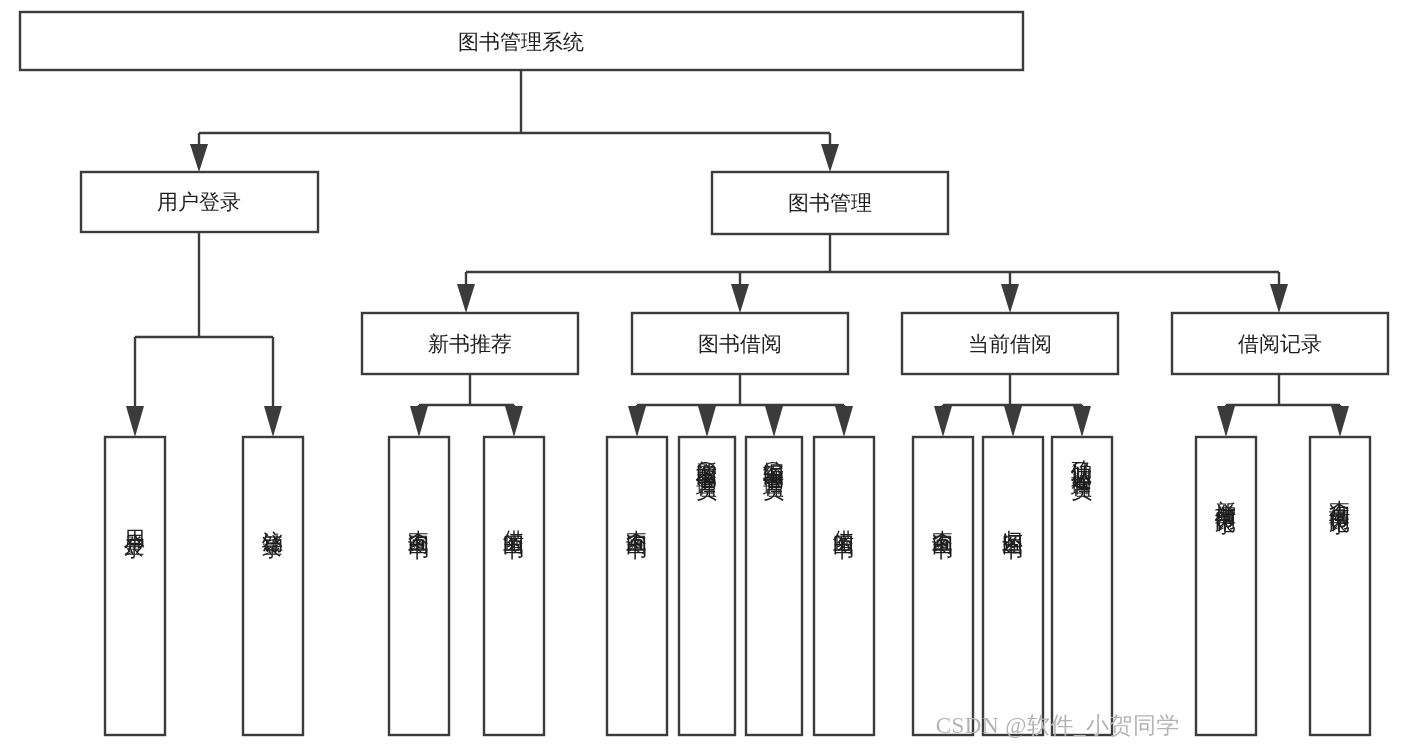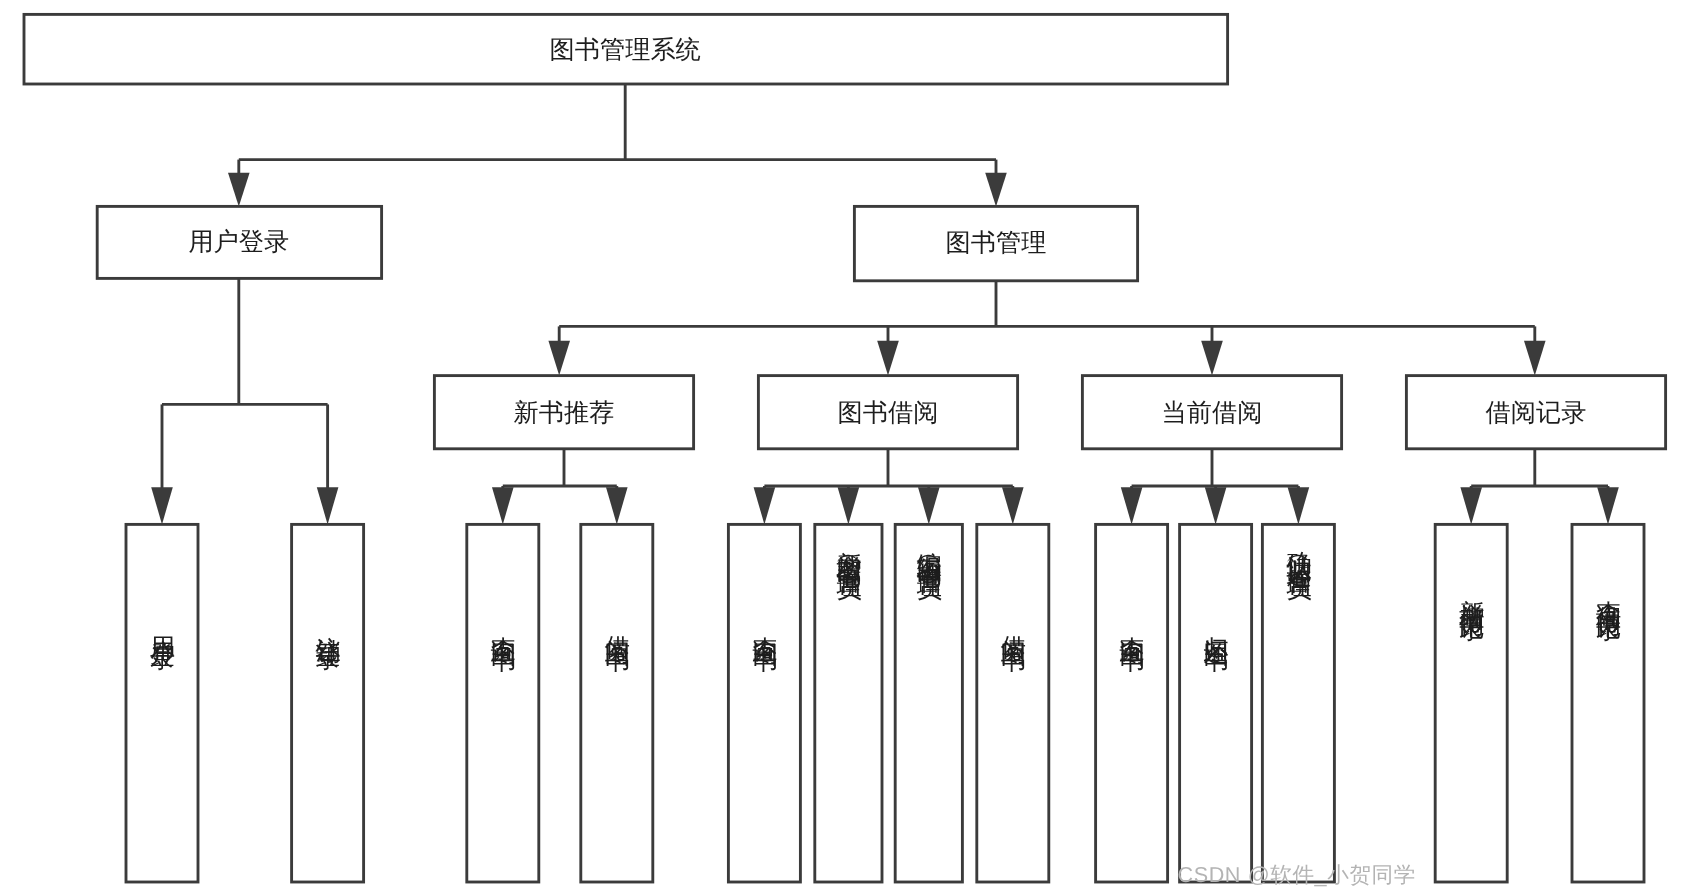--- a/index.html
+++ b/index.html
@@ -63,22 +63,22 @@
     font-size: 21px;
     line-height: 1.0;
     letter-spacing: 3px;
     color: #1d1d1d;
     white-space: nowrap;
   }
   .watermark {
     position: absolute;
     right: 10px;
     bottom: 6px;
-    font-family: Liberation Sans, sans-serif;
-    font-size: 18px;
+    font-family: Liberation Serif, serif;
+    font-size: 23px;
     color: #b4b4b4;
     letter-spacing: 0.5px;
     user-select: none;
   }
 </style>
 </head>
 <body>
 
 <div id="diagram-root">
 

